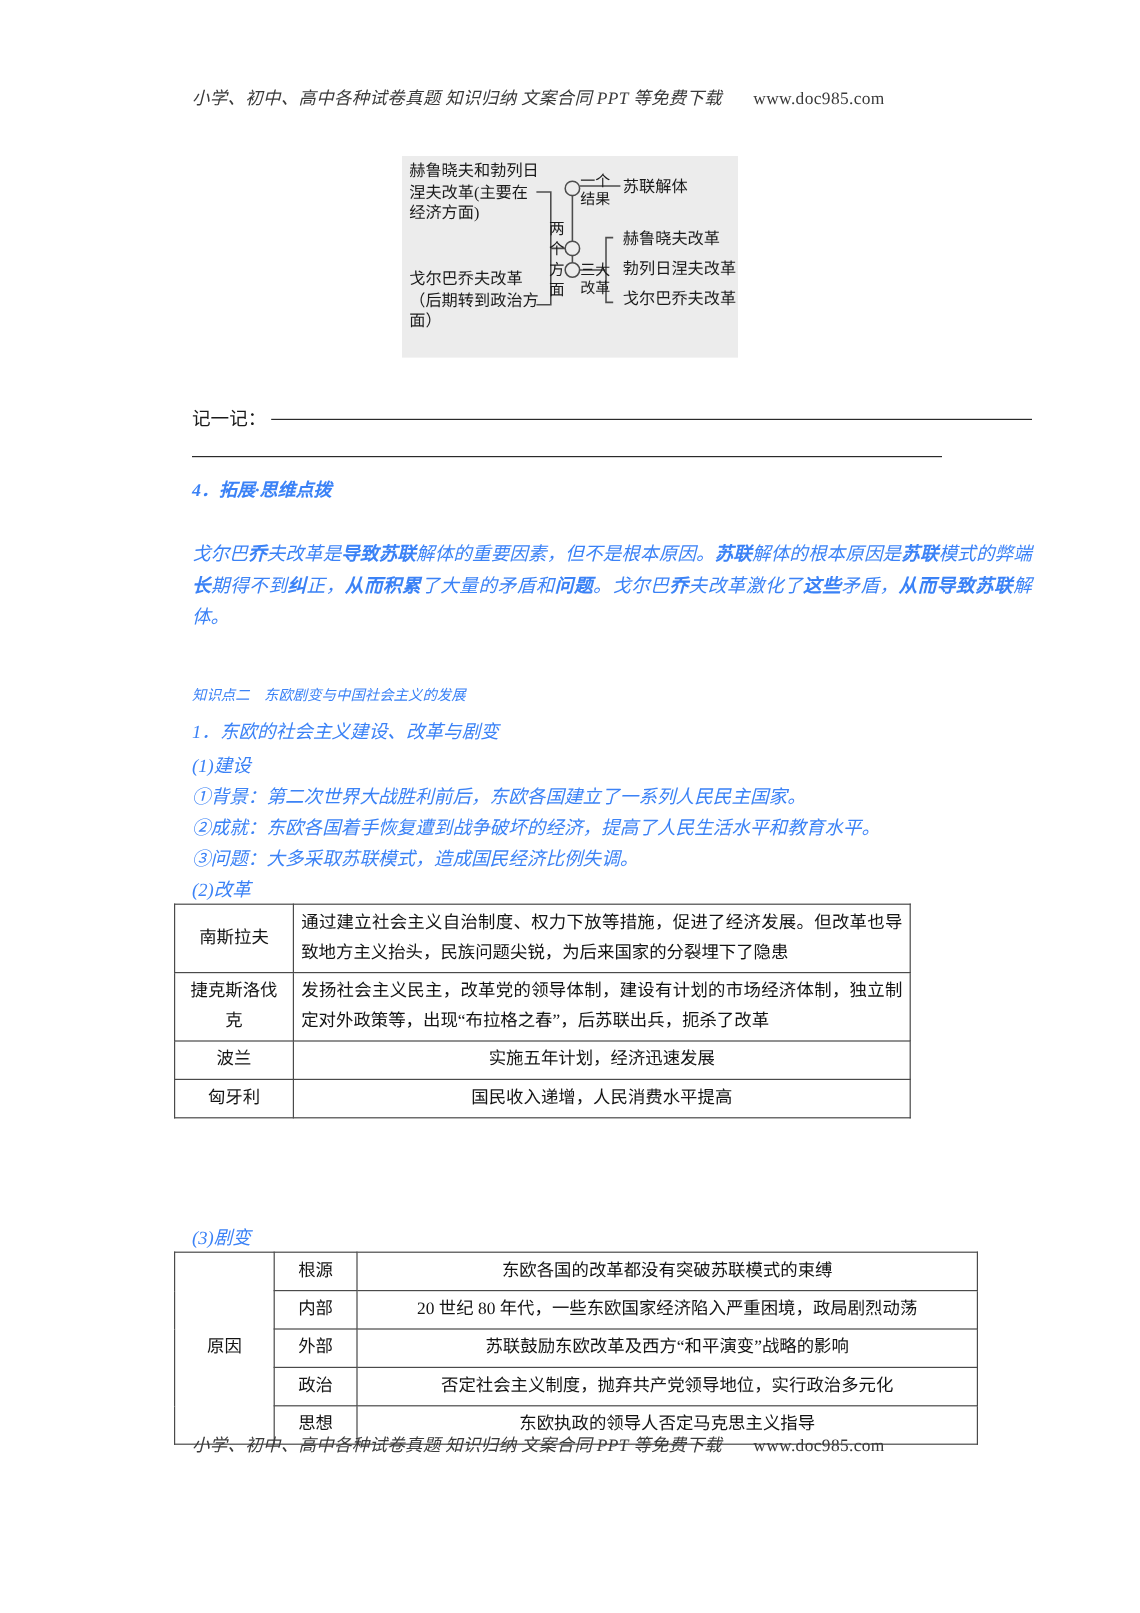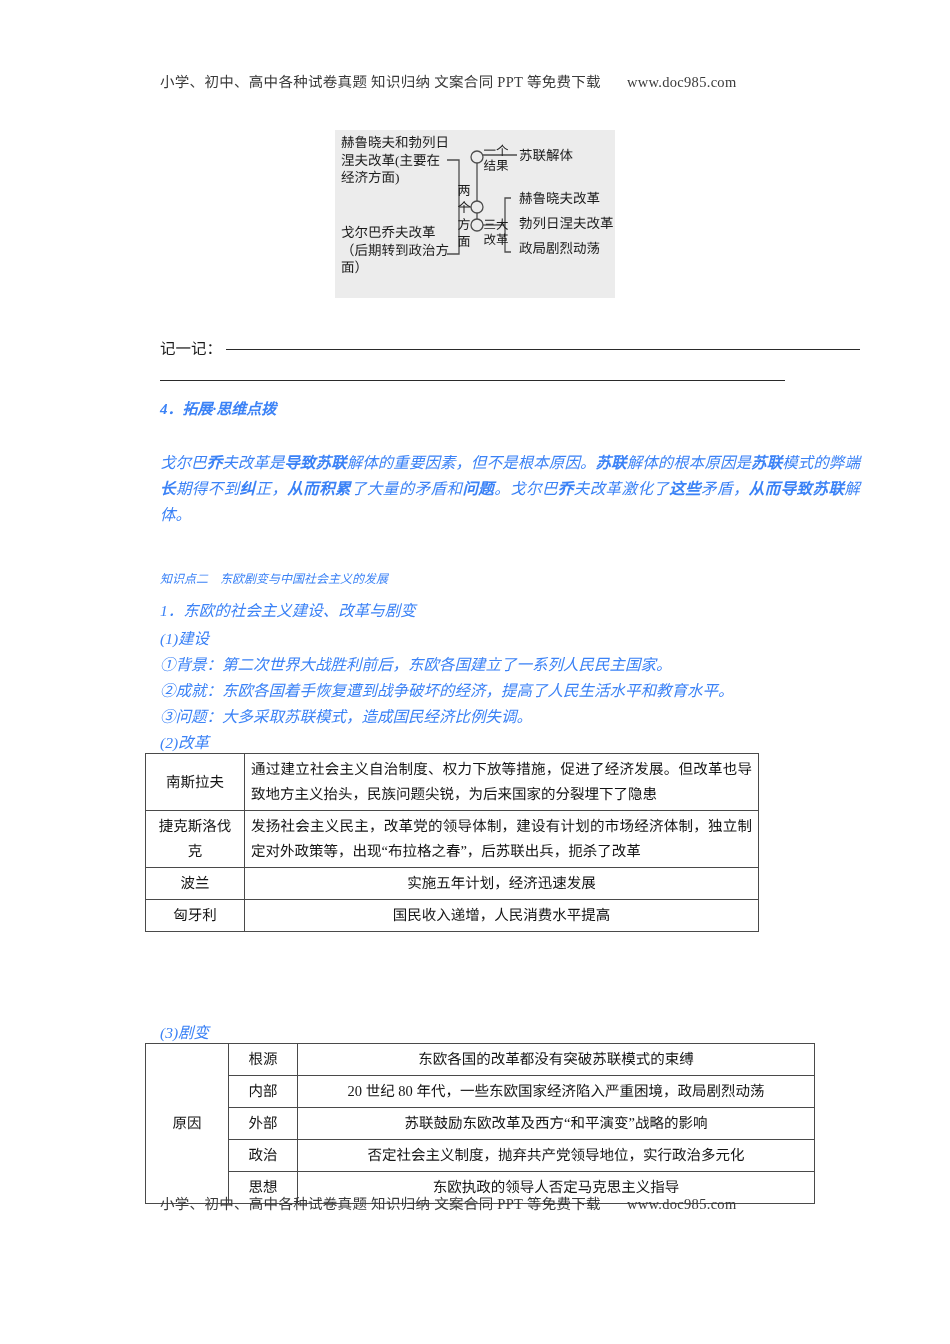--- a/index.html
+++ b/index.html
@@ -27,21 +27,21 @@
   
   .watermark {
     position: absolute;
     left: 160px;
     width: 700px;
     font-size: 14.5px;
     color: #3a3a3a;
     letter-spacing: 0.3px;
     white-space: nowrap;
   }
-  .watermark .wm-main { font-family: "Liberation Serif", serif; }
+  .watermark .wm-main { font-family: "Liberation Serif", serif; font-style: italic; }
   .watermark .wm-url {
     font-family: "Liberation Serif", serif;
     margin-left: 26px;
   }
   #header-watermark { top: 70px; }
   #footer-watermark { top: 1192px; }
 
   
   .diagram {
     position: absolute;
@@ -250,21 +250,21 @@
         <span>结果</span>
       </div>
       <div class="dg-branch-label" id="dg-label-reform">
         <span>三大</span><br>
         <span>改革</span>
       </div>
 
       <div class="dg-right" id="dg-right-0">苏联解体</div>
       <div class="dg-right" id="dg-right-1">赫鲁晓夫改革</div>
       <div class="dg-right" id="dg-right-2">勃列日涅夫改革</div>
-      <div class="dg-right" id="dg-right-3">政局剧烈动荡</div>
+      <div class="dg-right" id="dg-right-3">戈尔巴乔夫改革</div>
     </div>
   </div>
 
   <div id="note-line">
     <span class="note-label">记一记：</span>
     <span id="note-rule-1"></span>
   </div>
   <div id="note-rule-2"></div>
 
   <div class="txt heading-bold" id="sec-extend">4．拓展·思维点拨</div>

